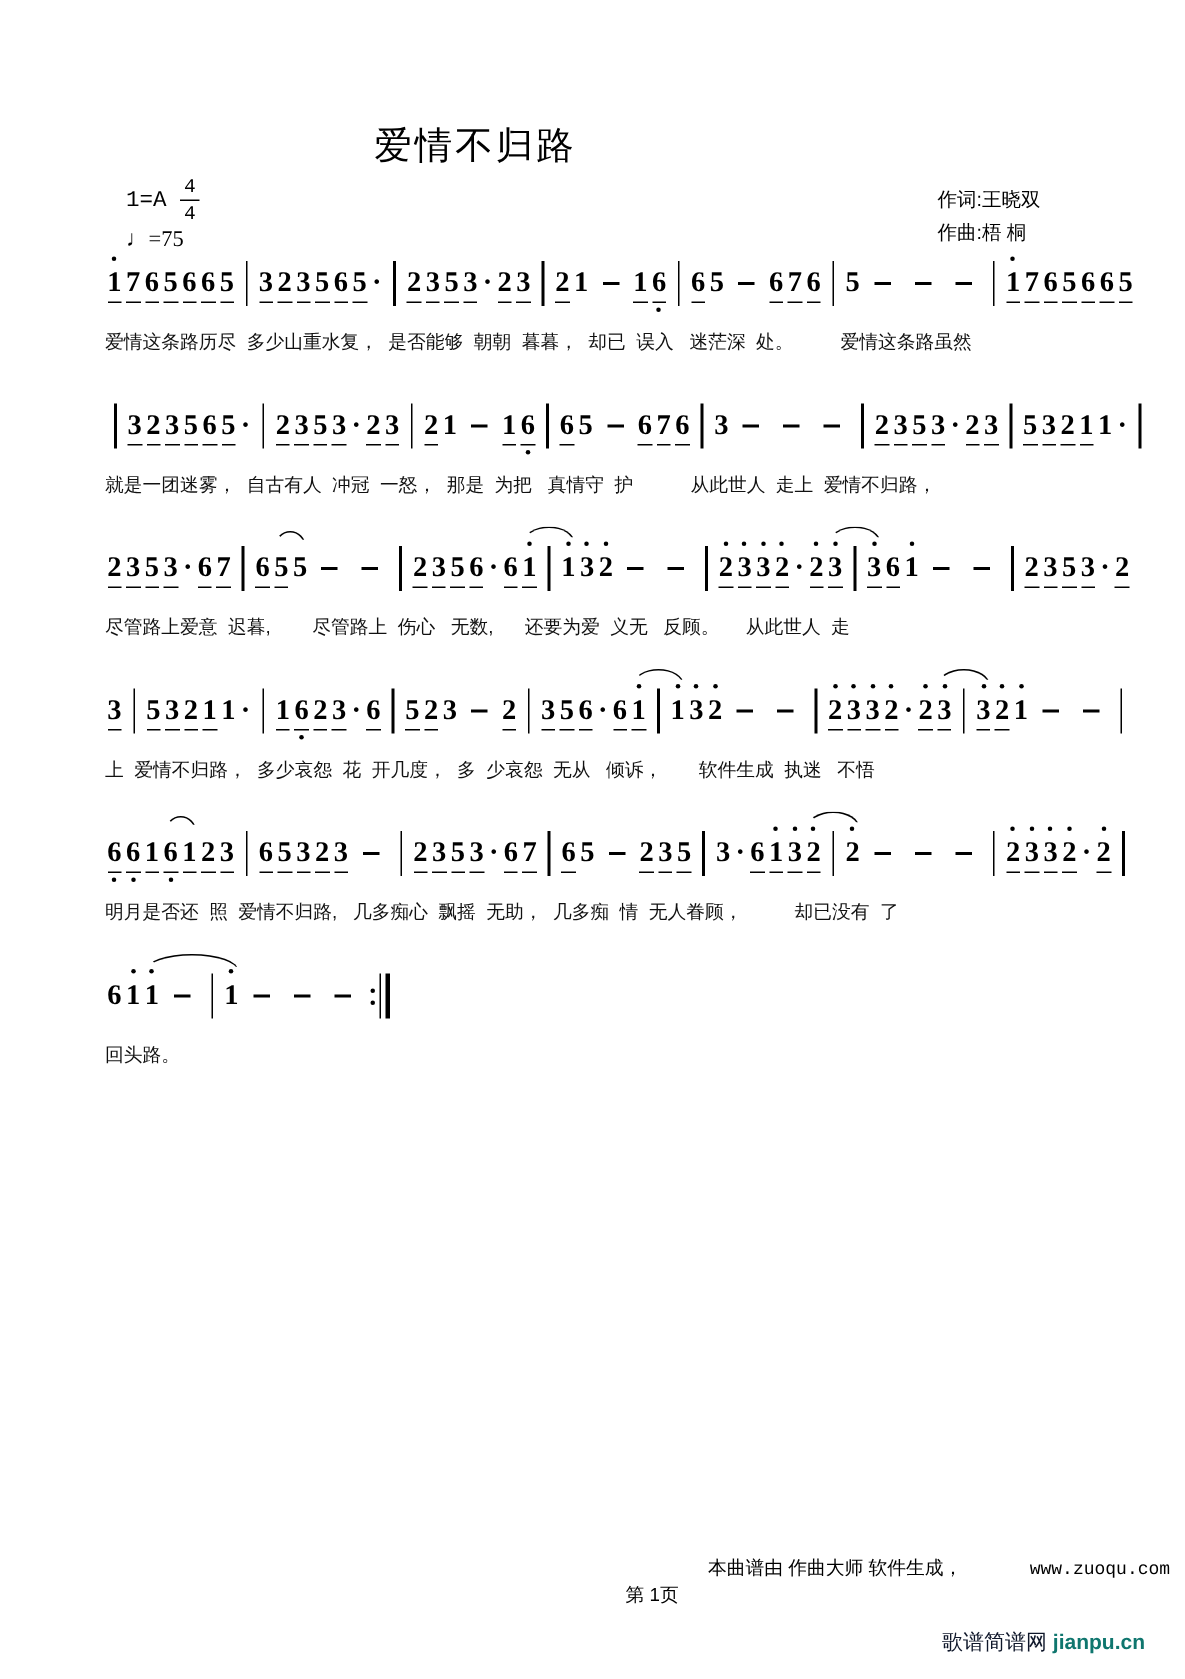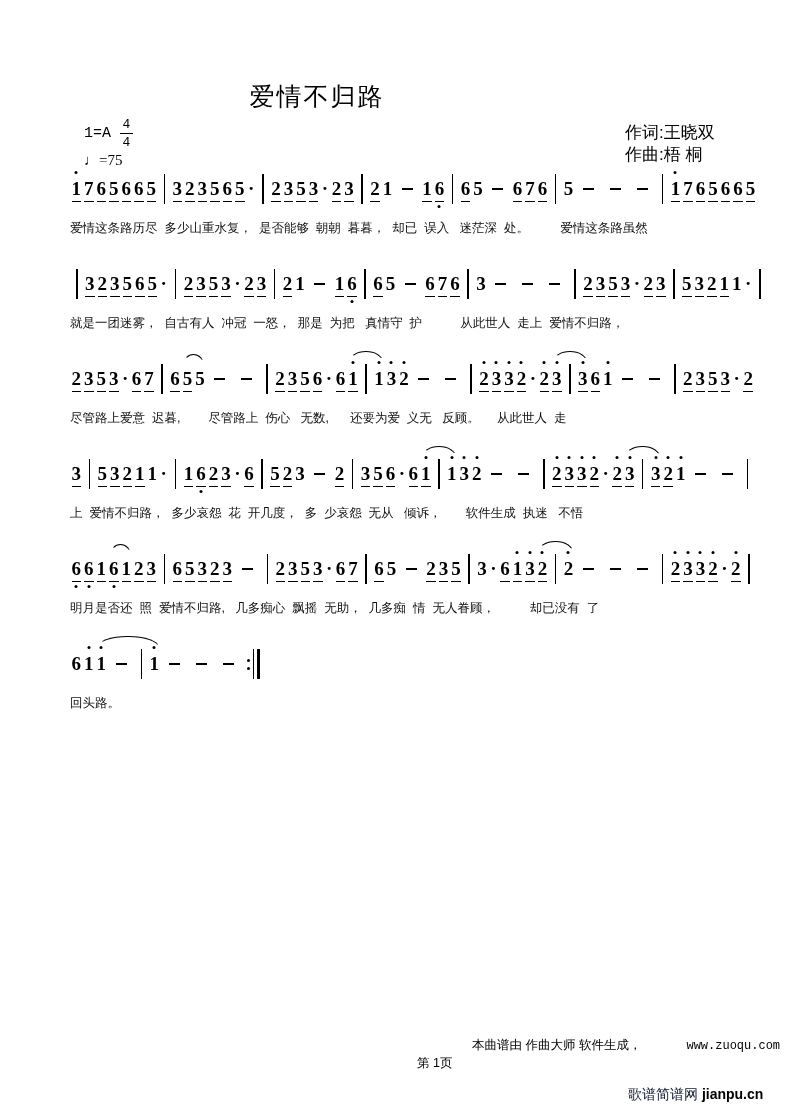--- a/index.html
+++ b/index.html
@@ -7,21 +7,21 @@
 
   .title{position:absolute;top:80px;left:0;width:634px;text-align:center;
          font-family:"Liberation Serif",serif;font-size:25px;letter-spacing:2px;}
 
   .keyblock{position:absolute;left:84px;top:118px;display:flex;align-items:center;
             font-family:Liberation Mono, monospace;font-size:15px;}
   .frac{display:inline-flex;flex-direction:column;align-items:center;margin-left:9px;
         font-size:13px;line-height:13px;}
   .frac .fline{width:13px;height:1px;background:#000;margin:2px 0;}
   .tempo{position:absolute;left:84px;top:152px;font-family:"Liberation Serif",serif;font-size:15px;}
-  .credits{position:absolute;left:625px;top:122px;font-size:17px;line-height:22px;}
+  .credits{position:absolute;left:625px;top:122px;font-size:13px;line-height:22px;}
 
   .score{position:absolute;left:70px;top:170px;width:680px;}
   .score-line{height:95px;}
   .notation{display:flex;align-items:center;height:38px;white-space:nowrap;}
   .note{position:relative;display:inline-block;font-family:"Liberation Serif",serif;
         font-weight:700;font-size:19px;line-height:24px;margin:0 1.5px;}
   .note.ul{border-bottom:1.7px solid #000;}
   .hd{position:absolute;top:-6px;left:50%;transform:translateX(-50%);
       width:3px;height:3px;background:#000;border-radius:50%;}
   .ld{position:absolute;bottom:-7px;left:50%;transform:translateX(-50%);
@@ -382,14 +382,14 @@
   </div>
 
 <div class="footer">
   <span class="pageno">第 1页</span>
   <span class="credit">
     <span>本曲谱由 作曲大师 软件生成，</span><span class="url">www.zuoqu.com</span>
   </span>
 </div>
 
 <div class="watermark">
-  <span class="name" id="wm-name" style="color: #0f172a;">歌谱简谱网 </span><span class="site" id="wm-site" style="color: #000000;">jianpu.cn</span>
+  <span class="name" id="wm-name" style="color: #0f172a;">歌谱简谱网 </span><span class="site" id="wm-site" style="color: #0f766e;">jianpu.cn</span>
 </div>
 
 </body></html>

